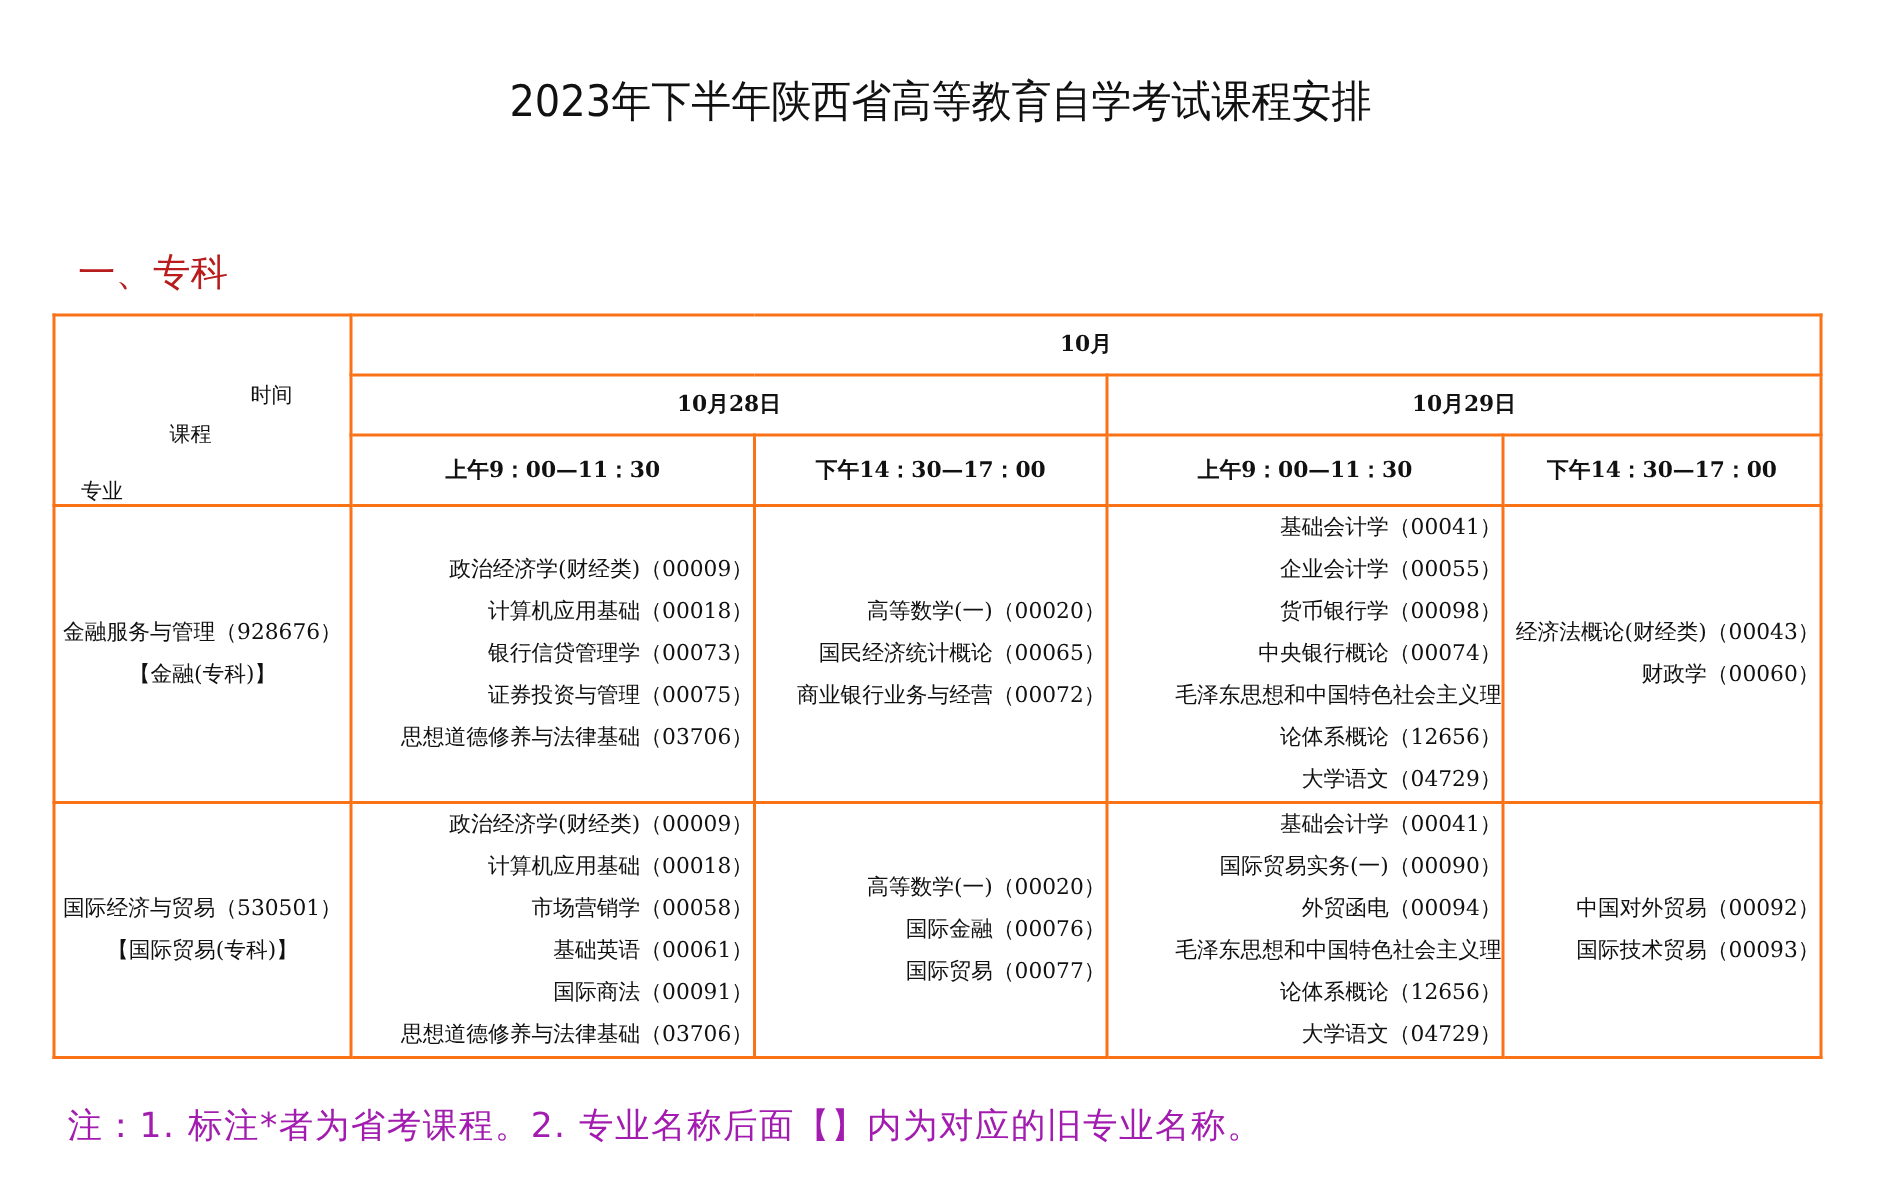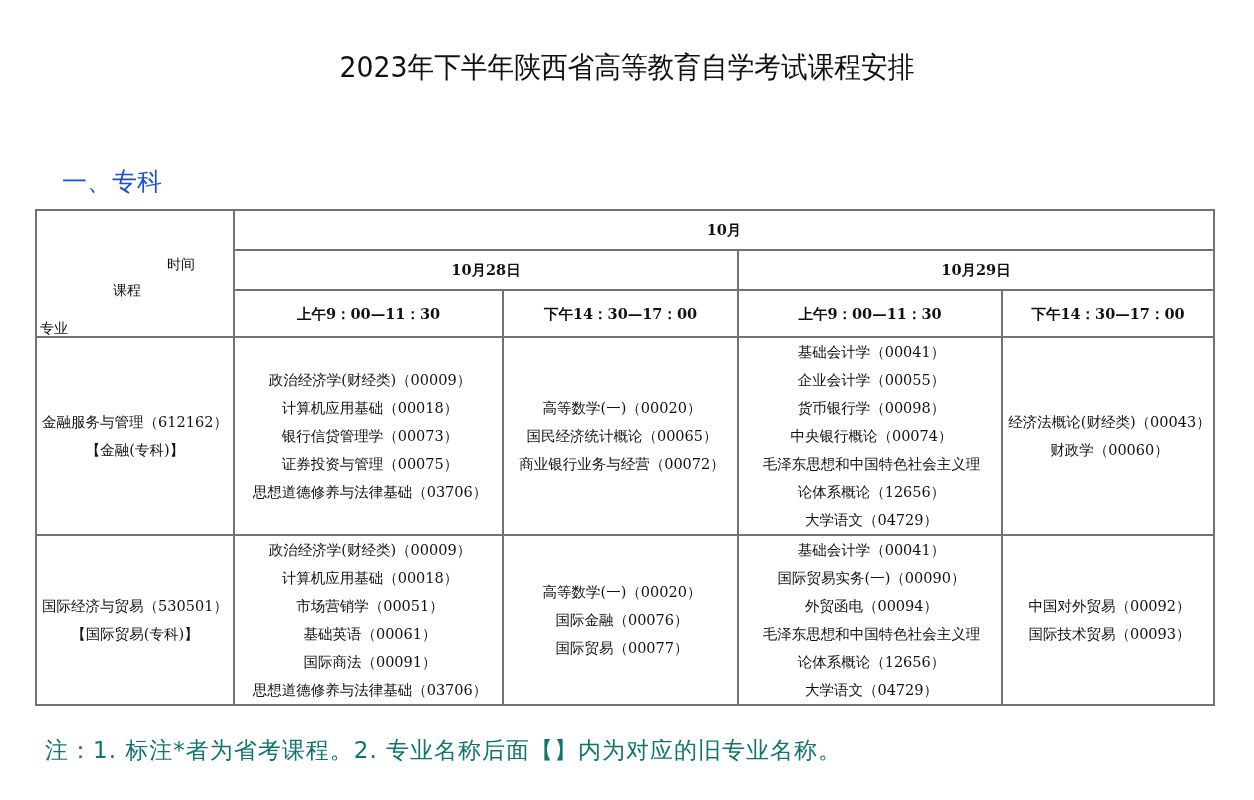--- a/index.html
+++ b/index.html
@@ -1,27 +1,27 @@
 <!DOCTYPE html>
 <html><head>
 <meta charset="utf-8">
 <style>
   html, body { margin: 0; padding: 0; background: #ffffff; }
   body { width: 1254px; height: 800px; position: relative; overflow: hidden; color: #111; font-family: "DejaVu Serif", "Liberation Serif", serif; }
   .title { position: absolute; left: 0; top: 48px; width: 1254px; text-align: center; font-family: "DejaVu Sans", "Liberation Sans", sans-serif; font-size: 29px; font-weight: normal; letter-spacing: 0px; color: #111; transform: scaleX(0.92); }
-  .section { position: absolute; left: 52px; top: 165px; font-family: "DejaVu Sans", "Liberation Sans", sans-serif; font-size: 25px; color: #1d4ed8; margin-left: 10px; }
+  .section { position: absolute; left: 52px; top: 165px; font-family: "DejaVu Sans", "Liberation Sans", sans-serif; font-size: 25px; color: #b91c1c; }
   table.sched { position: absolute; left: 35px; top: 209px; border-collapse: collapse; table-layout: fixed; width: 1178px; }
-  table.sched td { border: 2px solid #737373; padding: 0; font-size: 14.5px; line-height: 28px; vertical-align: middle; }
+  table.sched td { border: 2px solid #f97316; padding: 0; font-size: 14.5px; line-height: 28px; vertical-align: middle; }
   .hdr { text-align: center; font-weight: bold; font-size: 14px; }
   .diag { position: relative; height: 91px; }
   .diag span { position: absolute; font-size: 14px; }
   .major { text-align: center; font-size: 14.5px; line-height: 28px; }
-  .courses { padding-left: 3px !important; text-align: center; }
+  .courses { padding-left: 3px !important; text-align: right; }
   .course { display: block; white-space: nowrap; font-size: 14.5px; }
-  .note { position: absolute; left: 45px; top: 735px; font-family: "DejaVu Sans", "Liberation Sans", sans-serif; font-size: 23px; color: #0f766e; letter-spacing: 1px; }
+  .note { position: absolute; left: 45px; top: 735px; font-family: "DejaVu Sans", "Liberation Sans", sans-serif; font-size: 23px; color: #a21caf; letter-spacing: 1px; }
 </style>
 </head>
 <body>
 
 <div class="title">2023年下半年陕西省高等教育自学考试课程安排</div>
 <div class="section">一、专科</div>
 
 <table class="sched">
   <colgroup>
     <col style="width:198px">
@@ -29,39 +29,39 @@
     <col style="width:235px">
     <col style="width:264px">
     <col style="width:212px">
   </colgroup>
   <tbody>
       <tr style="height:40px">
     <td rowspan="3">
       <div class="diag">
         <span style="left:130px; top:22px;">时间</span>
         <span style="left:76px; top:48px;">课程</span>
-        <span style="left:3px; top:86px;text-align:right;">专业</span>
+        <span style="left:17px; top:86px;text-align:right;">专业</span>
       </div>
     </td>
     <td colspan="4" class="hdr">10月</td>
   </tr>
   <tr style="height:40px">
     <td colspan="2" class="hdr">10月28日</td>
     <td colspan="2" class="hdr">10月29日</td>
   </tr>
   <tr style="height:47px">
     <td class="hdr">上午9：00—11：30</td>
     <td class="hdr">下午14：30—17：00</td>
     <td class="hdr">上午9：00—11：30</td>
     <td class="hdr">下午14：30—17：00</td>
   </tr>
 
   <tr style="height:197px">
     <td class="major">
-      <span class="course">金融服务与管理（612162）</span>
+      <span class="course">金融服务与管理（928676）</span>
       <span class="course">【金融(专科)】</span>
     </td>
     <td class="courses">
       <span class="course">政治经济学(财经类)（00009）</span>
       <span class="course">计算机应用基础（00018）</span>
       <span class="course">银行信贷管理学（00073）</span>
       <span class="course">证券投资与管理（00075）</span>
       <span class="course">思想道德修养与法律基础（03706）</span>
     </td>
     <td class="courses">
@@ -85,21 +85,21 @@
   </tr>
 
   <tr style="height:170px">
     <td class="major">
       <span class="course">国际经济与贸易（530501）</span>
       <span class="course">【国际贸易(专科)】</span>
     </td>
     <td class="courses">
       <span class="course">政治经济学(财经类)（00009）</span>
       <span class="course">计算机应用基础（00018）</span>
-      <span class="course">市场营销学（00051）</span>
+      <span class="course">市场营销学（00058）</span>
       <span class="course">基础英语（00061）</span>
       <span class="course">国际商法（00091）</span>
       <span class="course">思想道德修养与法律基础（03706）</span>
     </td>
     <td class="courses">
       <span class="course">高等数学(一)（00020）</span>
       <span class="course">国际金融（00076）</span>
       <span class="course">国际贸易（00077）</span>
     </td>
     <td class="courses">

